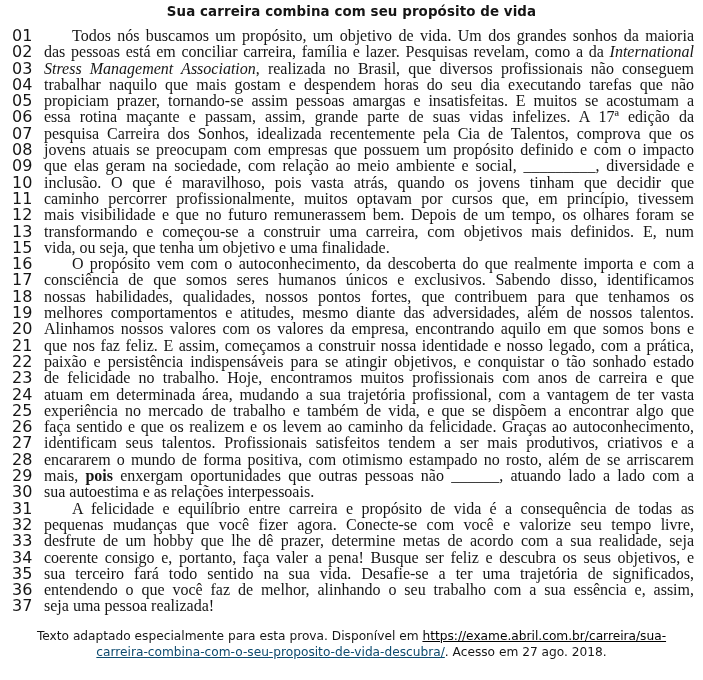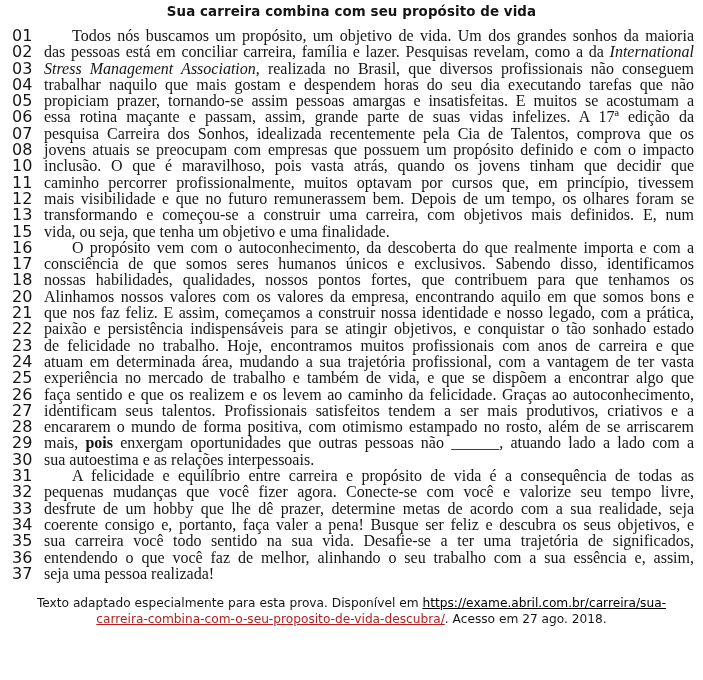--- a/index.html
+++ b/index.html
@@ -87,20 +87,24 @@
       </div>
       <div class="line-row">
         <span class="line-num">07</span>
         <span class="line-text"><span>pesquisa Carreira dos Sonhos, idealizada recentemente pela Cia de Talentos, comprova que os</span></span>
       </div>
       <div class="line-row">
         <span class="line-num">08</span>
         <span class="line-text"><span>jovens atuais se preocupam com empresas que possuem um propósito definido e com o impacto</span></span>
       </div>
       <div class="line-row">
+        <span class="line-num">09</span>
+        <span class="line-text"><span>que elas geram na sociedade, com relação ao meio ambiente e social, _________, diversidade e</span></span>
+      </div>
+      <div class="line-row">
         <span class="line-num">10</span>
         <span class="line-text"><span>inclusão. O que é maravilhoso, pois vasta atrás, quando os jovens tinham que decidir que</span></span>
       </div>
       <div class="line-row">
         <span class="line-num">11</span>
         <span class="line-text"><span>caminho percorrer profissionalmente, muitos optavam por cursos que, em princípio, tivessem</span></span>
       </div>
       <div class="line-row">
         <span class="line-num">12</span>
         <span class="line-text"><span>mais visibilidade e que no futuro remunerassem bem. Depois de um tempo, os olhares foram se</span></span>
@@ -119,20 +123,24 @@
       </div>
       <div class="line-row">
         <span class="line-num">17</span>
         <span class="line-text"><span>consciência de que somos seres humanos únicos e exclusivos. Sabendo disso, identificamos</span></span>
       </div>
       <div class="line-row">
         <span class="line-num">18</span>
         <span class="line-text"><span>nossas habilidades, qualidades, nossos pontos fortes, que contribuem para que tenhamos os</span></span>
       </div>
       <div class="line-row">
+        <span class="line-num">19</span>
+        <span class="line-text"><span>melhores comportamentos e atitudes, mesmo diante das adversidades, além de nossos talentos.</span></span>
+      </div>
+      <div class="line-row">
         <span class="line-num">20</span>
         <span class="line-text"><span>Alinhamos nossos valores com os valores da empresa, encontrando aquilo em que somos bons e</span></span>
       </div>
       <div class="line-row">
         <span class="line-num">21</span>
         <span class="line-text"><span>que nos faz feliz. E assim, começamos a construir nossa identidade e nosso legado, com a prática,</span></span>
       </div>
       <div class="line-row">
         <span class="line-num">22</span>
         <span class="line-text"><span>paixão e persistência indispensáveis para se atingir objetivos, e conquistar o tão sonhado estado</span></span>
@@ -180,28 +188,28 @@
       <div class="line-row">
         <span class="line-num">33</span>
         <span class="line-text"><span>desfrute de um hobby que lhe dê prazer, determine metas de acordo com a sua realidade, seja</span></span>
       </div>
       <div class="line-row">
         <span class="line-num">34</span>
         <span class="line-text"><span>coerente consigo e, portanto, faça valer a pena! Busque ser feliz e descubra os seus objetivos, e</span></span>
       </div>
       <div class="line-row">
         <span class="line-num">35</span>
-        <span class="line-text"><span>sua carreira você todo sentido na sua vida. Desafie-se a ter uma trajetória de significados,</span></span>
+        <span class="line-text"><span>sua terceiro fará todo sentido na sua vida. Desafie-se a ter uma trajetória de significados,</span></span>
       </div>
       <div class="line-row">
         <span class="line-num">36</span>
         <span class="line-text"><span>entendendo o que você faz de melhor, alinhando o seu trabalho com a sua essência e, assim,</span></span>
       </div>
       <div class="line-row">
         <span class="line-num">37</span>
         <span class="line-text last"><span>seja uma pessoa realizada!</span></span>
       </div>
     </div>
   <div class="footer">
       <div><span>Texto adaptado especialmente para esta prova. Disponível em </span><span class="link" style="color: #000000;">https://exame.abril.com.br/carreira/sua-</span></div>
-      <div><span class="link" style="color: #b91c1c;">carreira-combina-com-o-seu-proposito-de-vida-descubra/</span><span>. Acesso em 27 ago. 2018.</span></div>
+      <div><span class="link" style="color: #0c4a6e;">carreira-combina-com-o-seu-proposito-de-vida-descubra/</span><span>. Acesso em 27 ago. 2018.</span></div>
     </div>
 </div>
 
 </body></html>

